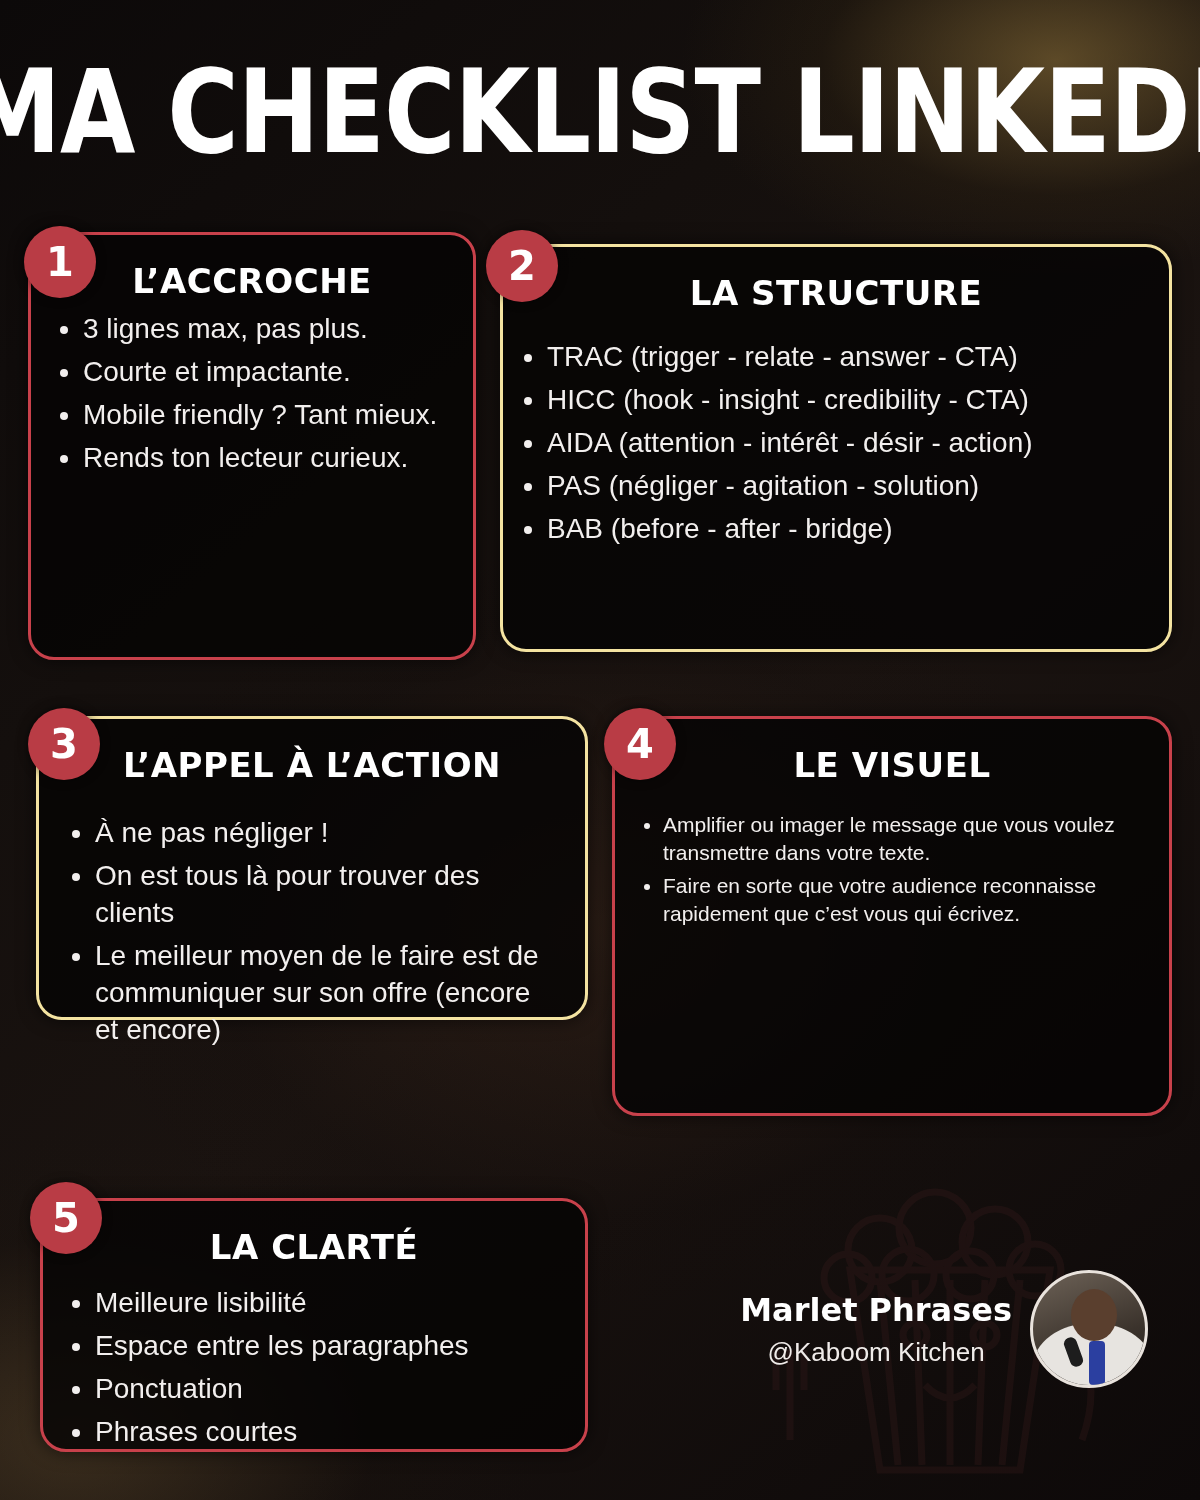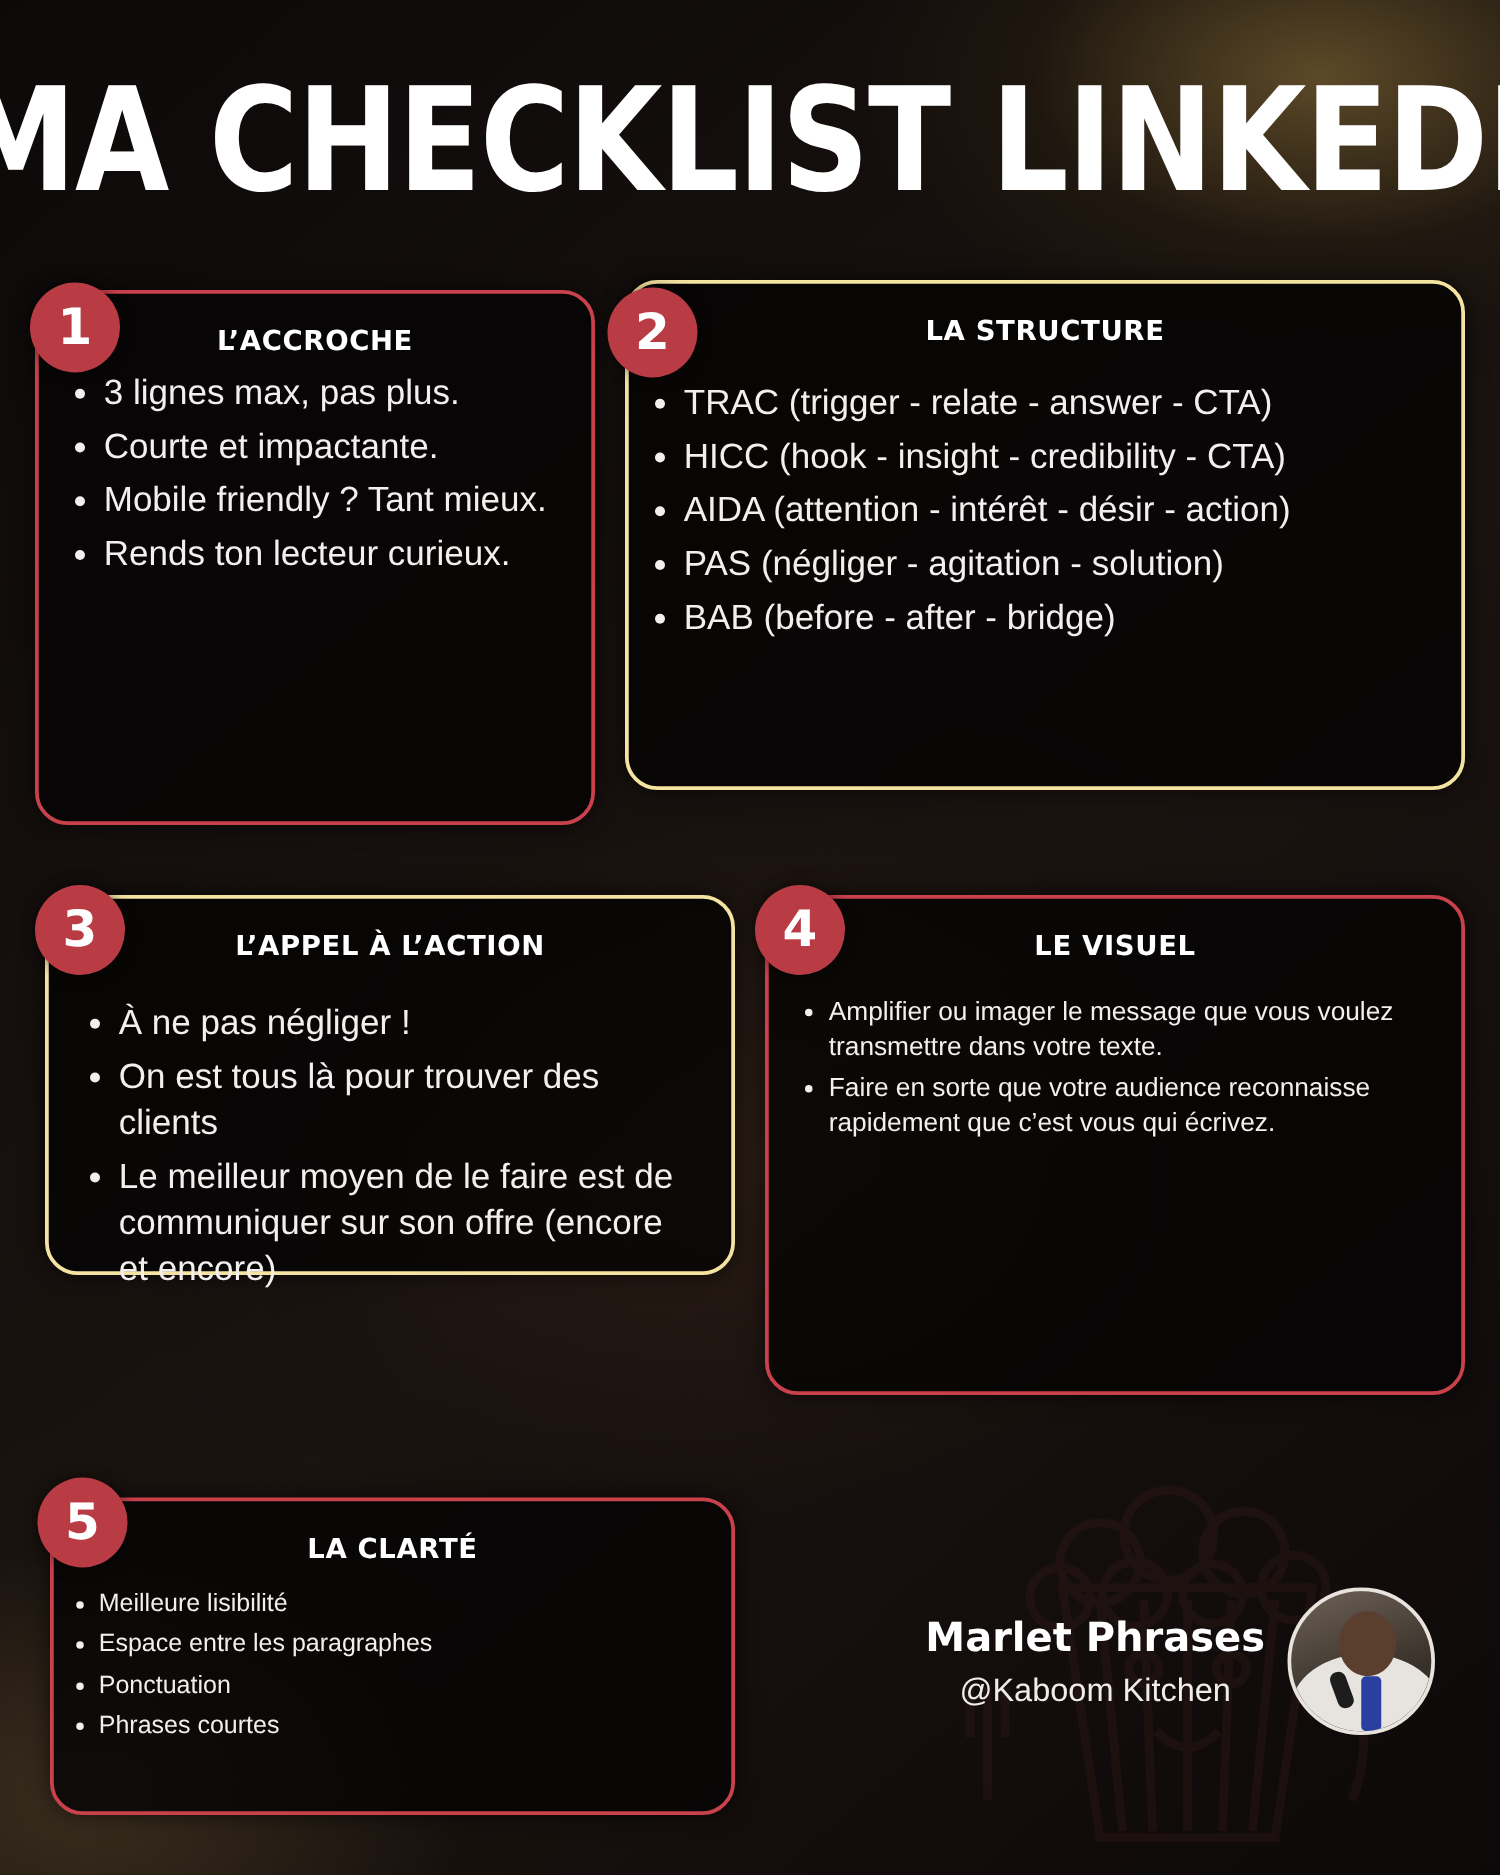--- a/index.html
+++ b/index.html
@@ -74,51 +74,51 @@
     align-items: center;
     justify-content: center;
     z-index: 5;
     box-shadow: 0 0 10px rgba(0,0,0,0.5);
   }
 
   .card-title {
     color: #ffffff;
     font-family: "DejaVu Sans", sans-serif;
     font-weight: bold;
-    font-size: 22px;
+    font-size: 34px;
     text-align: center;
     letter-spacing: 0.5px;
     margin-top: 26px;
   }
 
   ul.items {
     margin: 22px 26px 0 46px;
     color: #f2efee;
     font-size: 27px;
     line-height: 1.32;
   }
   ul.items li { margin-bottom: 6px; }
 
   
   #card1 { left: 28px;  top: 232px; width: 448px; height: 428px; }
   #badge1 { left: 24px; top: 226px; }
-  #card2 { left: 500px; top: 224px; width: 672px; height: 408px; }
+  #card2 { left: 500px; top: 244px; width: 672px; height: 408px; }
   #badge2 { left: 486px; top: 230px; }
   #card3 { left: 36px;  top: 716px; width: 552px; height: 304px; }
   #badge3 { left: 28px; top: 708px; }
   #card4 { left: 612px; top: 716px; width: 560px; height: 400px; }
   #badge4 { left: 604px; top: 708px; }
   #card5 { left: 40px;  top: 1198px; width: 548px; height: 254px; }
   #badge5 { left: 30px; top: 1182px; }
 
   #card1 ul.items { font-size: 28px; margin-left: 52px; margin-top: 10px; }
   #card2 ul.items { font-size: 28px; margin-left: 44px; margin-top: 26px; }
   #card3 ul.items { font-size: 28px; margin-left: 56px; margin-top: 30px; }
   #card4 ul.items { font-size: 21px; margin-left: 48px; margin-top: 26px; margin-right: 34px; }
-  #card5 ul.items { font-size: 20px; margin-left: 36px; margin-top: 18px; }
+  #card5 ul.items { font-size: 28px; margin-left: 52px; margin-top: 18px; }
 
   .signature {
     position: absolute;
     right: 52px;
     bottom: 112px;
     width: 420px;
     text-align: right;
     display: flex;
     align-items: center;
     justify-content: flex-end;

